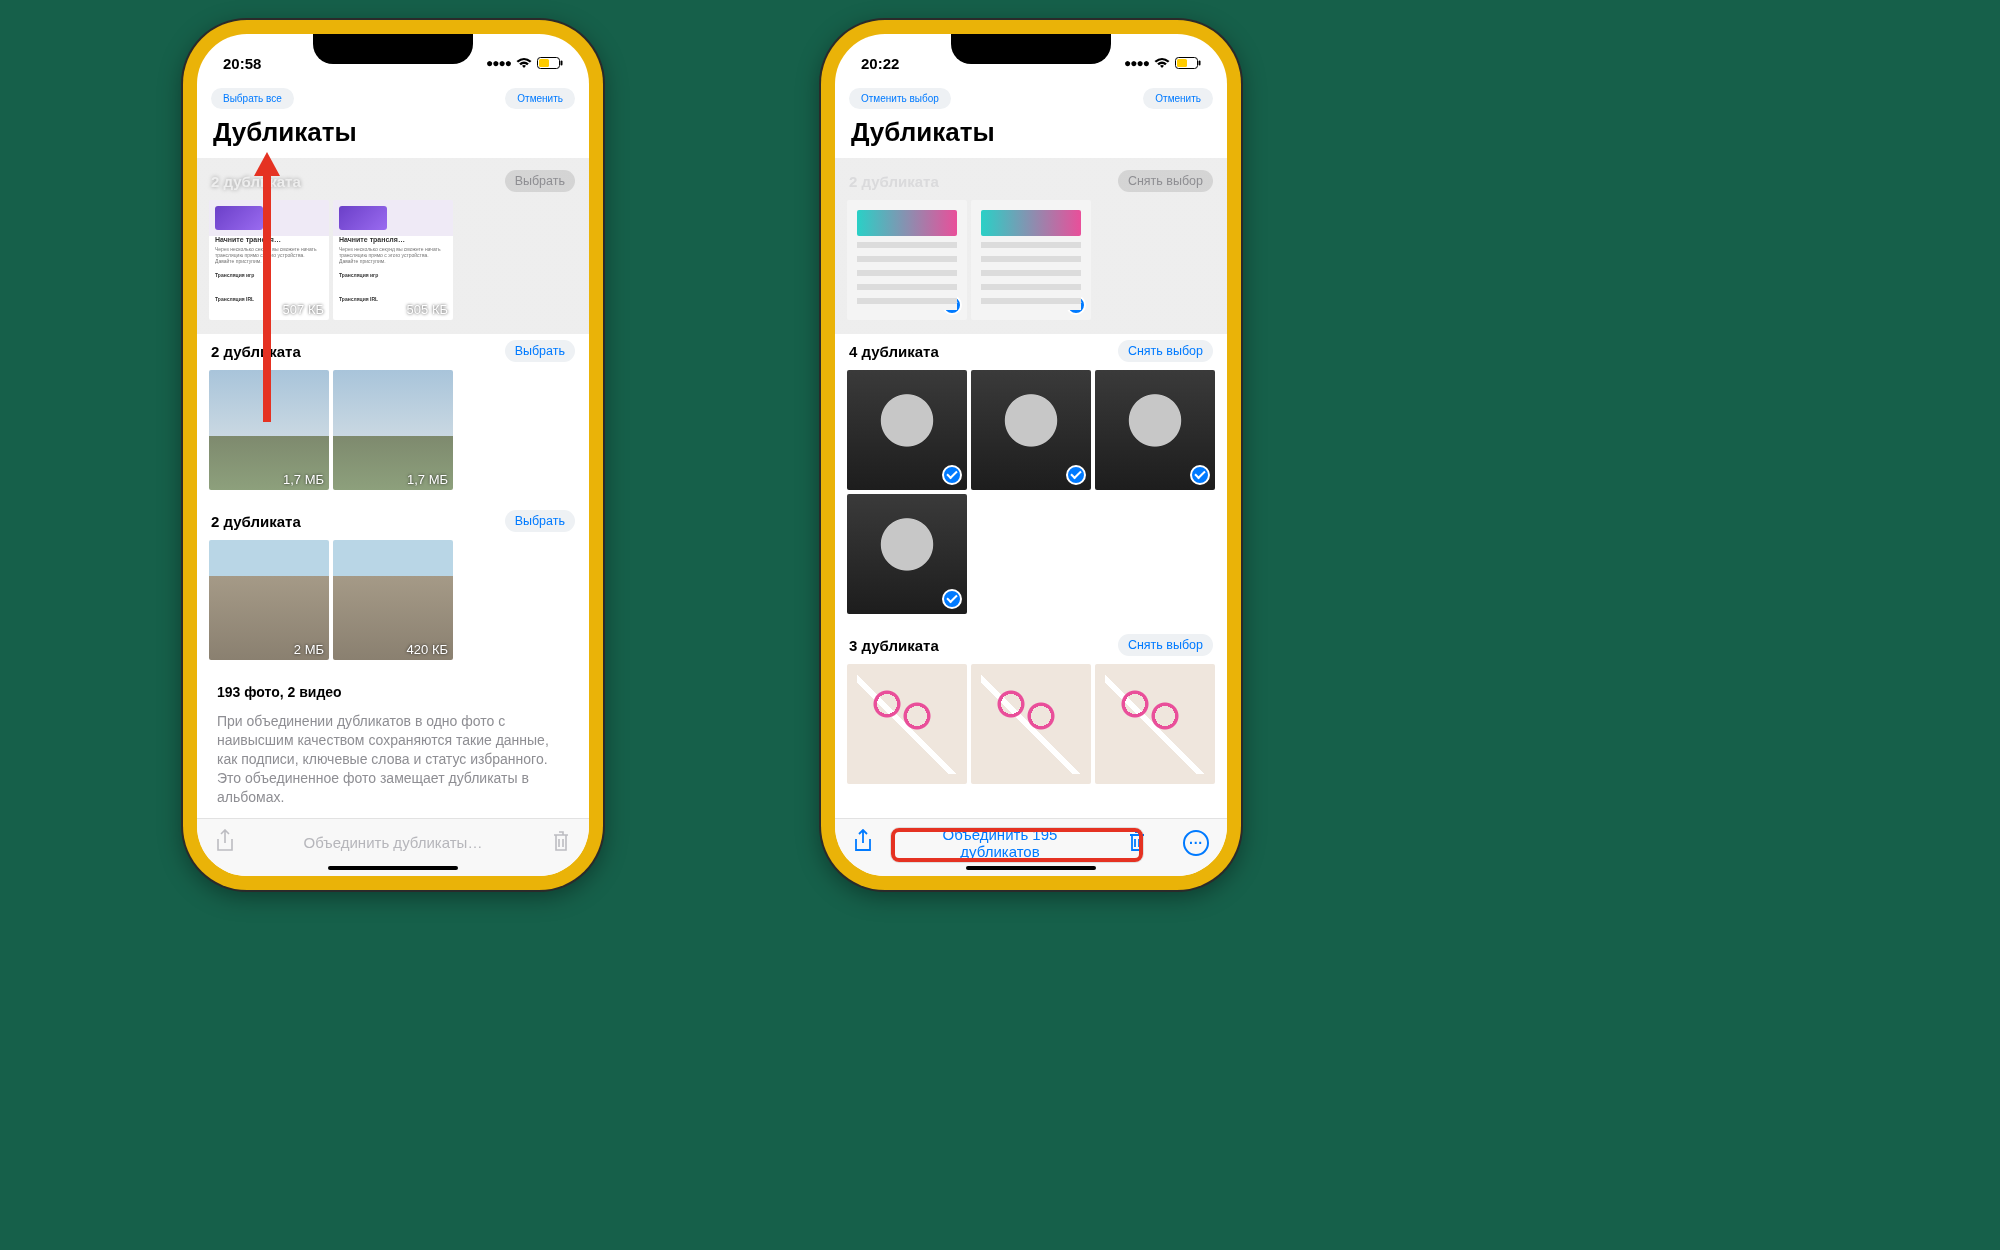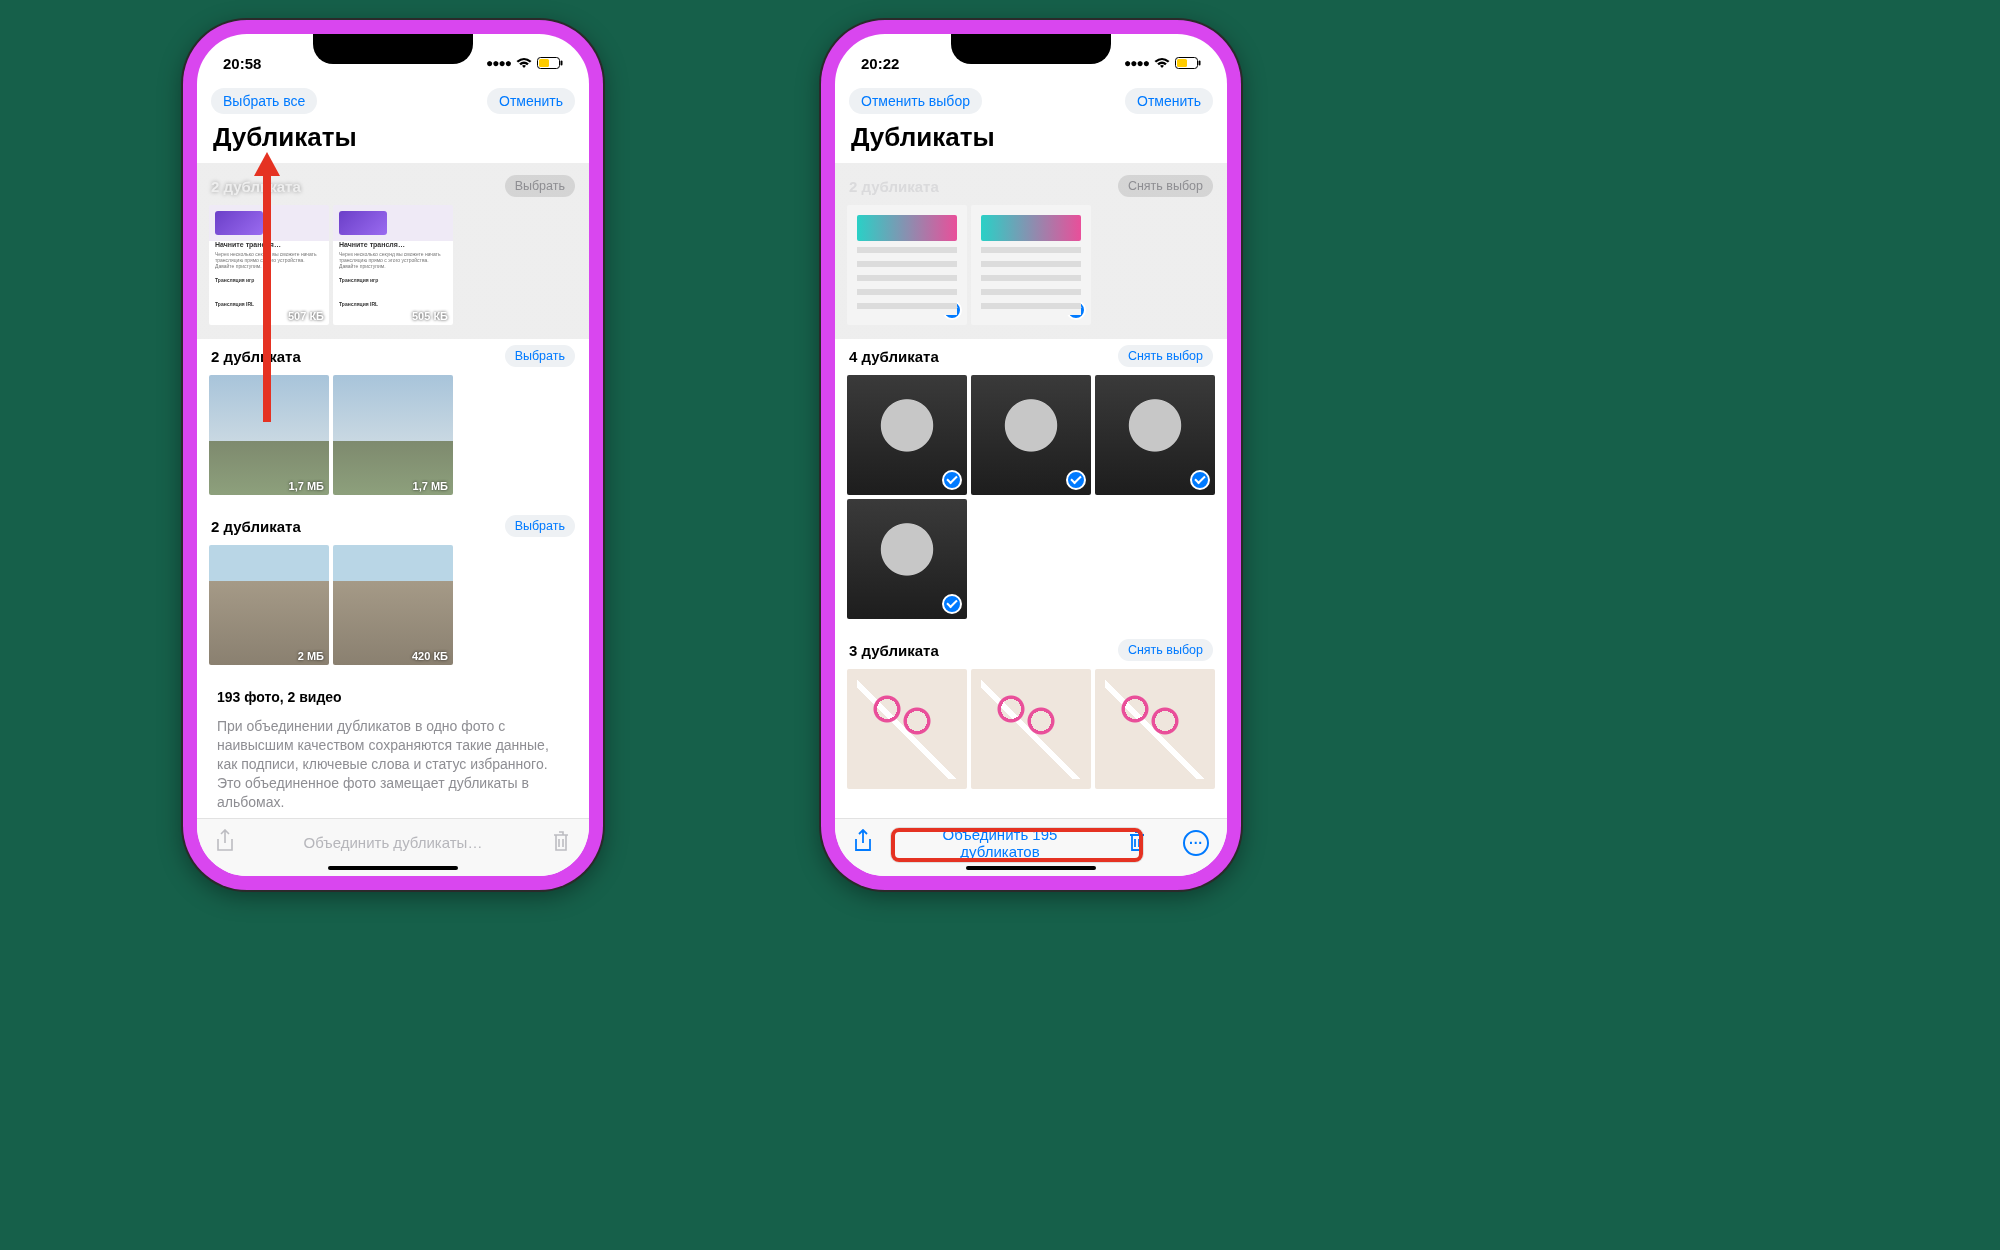--- a/index.html
+++ b/index.html
@@ -7,21 +7,21 @@
     background: #16604a;
     width: 2000px;
     height: 1250px;
     font-family: -apple-system, "Helvetica Neue", Arial, sans-serif;
     position: relative;
   }
   .phone {
     position: absolute;
     width: 420px;
     height: 870px;
-    background: #d946ef;
+    background: #eab308;
     border-radius: 64px;
     padding: 14px;
     box-shadow: 0 0 0 2px #2a2a2a, 0 6px 24px rgba(0,0,0,0.4);
   }
   .phone.left  { left: 183px; top: 20px; }
   .phone.right { left: 773px; top: 20px; margin-left: 48px; }
   .screen {
     position: relative;
     width: 100%;
     height: 100%;
@@ -42,21 +42,21 @@
     padding: 14px 26px 0 26px; height: 44px;
     font-weight: 600; font-size: 15px; color: #000;
   }
   .status-icons { display: flex; align-items: center; gap: 5px; }
   .sig-icon { font-size: 12px; letter-spacing: -1px; }
   .wifi-icon svg, .battery-icon svg { display: block; }
   .topbar {
     display: flex; justify-content: space-between; padding: 10px 14px 4px 14px;
   }
   .pill-btn {
-    background: #eef1f4; color: #007aff; font-size: 14px; font-weight: 500;
+    background: #eef1f4; color: #007aff; font-size: 10px; font-weight: 500;
     padding: 5px 12px; border-radius: 14px; border: none;
   }
   .pill-btn.gray { color: #8e8e93; background: rgba(200,200,200,0.55); }
   .pill-btn.small { font-size: 12.5px; padding: 4px 10px; }
   .page-title {
     font-size: 26px; font-weight: 800; padding: 4px 16px 10px 16px; color: #000;
   }
   .content {
     height: calc(100% - 44px - 42px - 40px - 52px);
     overflow: hidden;
@@ -69,21 +69,21 @@
     padding: 6px 2px 8px 2px;
   }
   .group-title { font-size: 15px; font-weight: 700; color: #000; }
   .thumbs { display: flex; flex-wrap: wrap; gap: 4px; }
   .thumb {
     width: 120px; height: 120px; position: relative; background: #ccc;
     border-radius: 2px; overflow: hidden; flex-shrink: 0;
   }
   .size-badge {
     position: absolute; bottom: 3px; right: 5px; color: #fff;
-    font-size: 11px; font-weight: 700; text-shadow: 0 0 3px rgba(0,0,0,0.8);
+    font-size: 13px; font-weight: 400; text-shadow: 0 0 3px rgba(0,0,0,0.8);
   }
   .check {
     position: absolute; bottom: 5px; right: 5px; width: 20px; height: 20px;
     border-radius: 50%; background: #007aff; border: 2px solid #fff;
     display: flex; align-items: center; justify-content: center;
   }
   .check::after {
     content: ''; width: 8px; height: 4px; border-left: 2px solid #fff;
     border-bottom: 2px solid #fff; transform: rotate(-45deg) translate(1px,-1px);
   }

